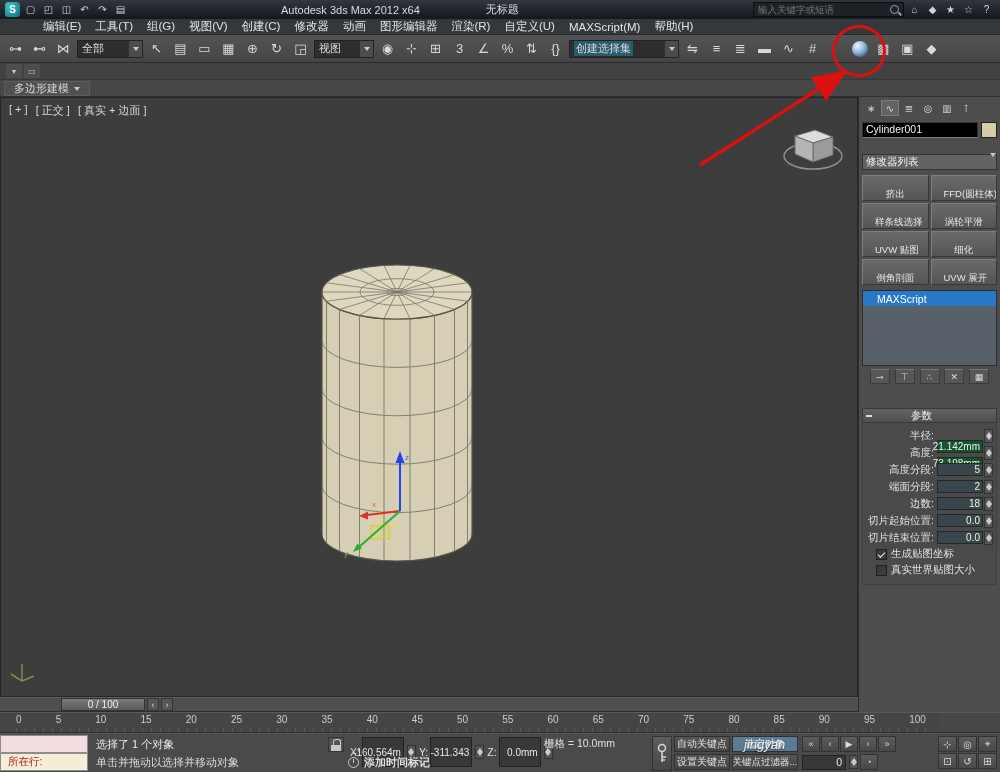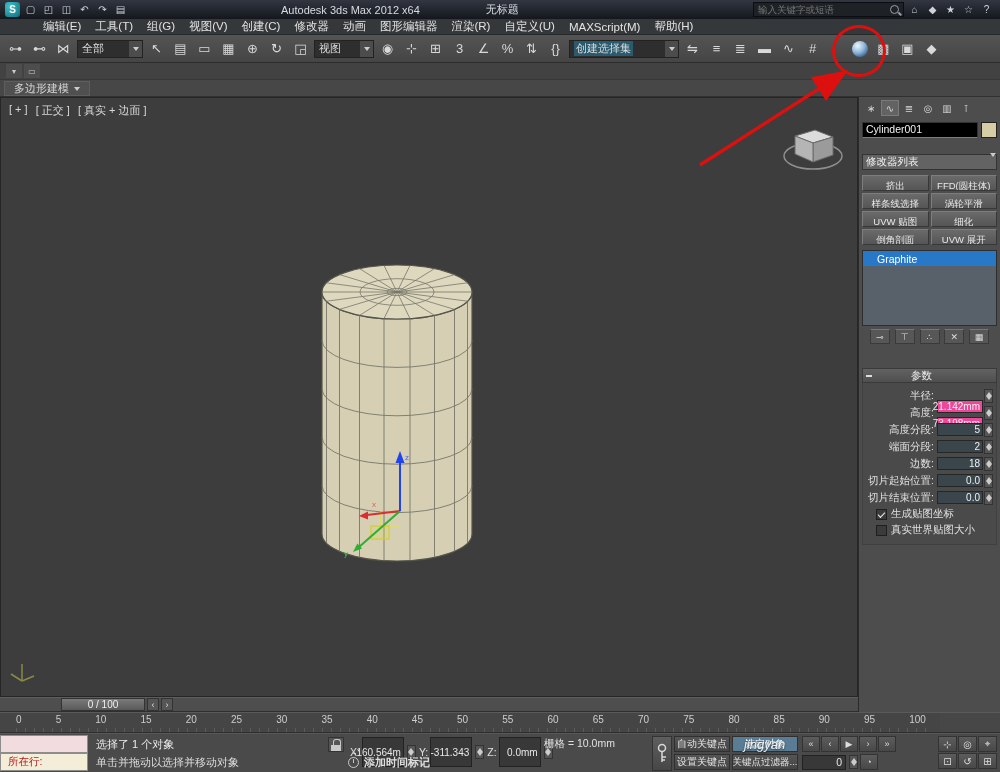--- a/index.html
+++ b/index.html
@@ -52,35 +52,35 @@
   
   #cmdpanel{position:absolute;left:858px;top:97px;width:142px;height:615px;background:#4d4d4d;border-left:1px solid #2a2a2a;padding:3px 3px 0 3px;font-size:10.5px;color:#e0e0e0;}
   .ptabs{display:flex;gap:1px;}
   .ptab{width:18px;height:16px;background:transparent;border:1px solid transparent;color:#d8d8d8;font-size:10px;display:flex;align-items:center;justify-content:center;}
   .ptab.active{background:#636363;border:1px solid #7a7a7a;}
   .namerow{display:flex;gap:3px;margin-top:6px;align-items:center;}
   .namefield{flex:1;height:16px;background:#000000;border:1px solid #333;border-bottom-color:#7d7d7d;color:#f2f2f2;display:flex;padding-left:3px;font-size:10.5px;}
   .swatch{width:16px;height:16px;background:#d6cda6;border:1px solid #222;}
   .modlist{margin-top:16px;height:16px;background:#636363;border:1px solid #333;display:flex;align-items:flex-end;justify-content:space-between;padding-left:3px;color:#f2f2f2;}
   .mgrid{margin-top:5px;display:grid;grid-template-columns:1fr 1fr;gap:2px;}
-  .mbtn{height:16px;background:linear-gradient(#6a6a6a,#555);border:1px solid #383838;border-top-color:#7d7d7d;border-left-color:#7d7d7d;color:#e8e8e8;font-size:9.5px;padding:4px;white-space:nowrap;overflow:hidden;}
+  .mbtn{height:16px;background:linear-gradient(#6a6a6a,#555);border:1px solid #383838;border-top-color:#7d7d7d;border-left-color:#7d7d7d;color:#e8e8e8;font-size:9.5px;padding:12px;white-space:nowrap;overflow:hidden;}
   .stacklist{margin-top:5px;height:76px;background:#58606a;border:1px solid #2e2e2e;overflow:hidden;}
   .stackrow{height:15px;display:flex;align-items:center;padding-left:14px;font-size:10.5px;color:#e8e8e8;}
   .stackrow.sel{background:#2878c8;color:#fff;}
   .stacktools{margin-top:3px;display:flex;justify-content:space-between;padding:0 8px;}
   .sbtn{width:20px;height:15px;background:#575757;border:1px solid #3a3a3a;border-top-color:#777;color:#ddd;font-size:9px;display:flex;align-items:center;justify-content:center;}
   .rollhead{margin-top:24px;height:15px;background:linear-gradient(#626262,#4f4f4f);border:1px solid #3a3a3a;display:flex;align-items:center;font-size:10.5px;color:#eee;position:relative;}
   .minusbox{width:12px;display:flex;justify-content:center;}
   .minusbox::after{content:"";width:6px;height:2px;background:#ddd;}
   .rolltitle{position:absolute;left:0;right:16px;text-align:center;}
   .rollbody{border:1px solid #404040;border-top:none;padding:4px 1px 6px 1px;background:#4a4a4a;}
   .prow{display:flex;align-items:center;height:17px;justify-content:flex-end;padding-right:2px;}
   .plabel{margin-right:3px;color:#e2e2e2;font-size:10.5px;}
   .pfield{width:46px;height:13px;background:#3a464b;border:1px solid #262626;color:#efefef;font-size:10px;display:flex;align-items:center;justify-content:flex-end;padding:0 2px;}
-  .pfield.hl{background:#ec4899;margin-top:21px;}
+  .pfield.hl{background:#14532d;margin-top:21px;}
   .spn{width:9px;height:14px;display:flex;flex-direction:column;justify-content:space-between;align-items:center;padding:2px 0;background:#555;border:1px solid #333;margin-left:1px;}
   .spn::before{content:"";border-left:3px solid transparent;border-right:3px solid transparent;border-bottom:4px solid #ccc;}
   .spn::after{content:"";border-left:3px solid transparent;border-right:3px solid transparent;border-top:4px solid #ccc;}
   .crow{display:flex;align-items:center;height:16px;gap:4px;}
   .crow.c1{padding-left:62px;}
   .crow.c2{padding-left:12px;}
   .cb{width:11px;height:11px;background:#3b3b3b;border:1px solid #1f1f1f;display:block;}
   .cb.checked::after{content:"";display:block;width:6px;height:3px;border-left:1.5px solid #eee;border-bottom:1.5px solid #eee;transform:rotate(-45deg);margin:2px 0 0 1px;}
 
   
@@ -432,21 +432,21 @@
       <button class="mbtn">样条线选择</button>
       <button class="mbtn">涡轮平滑</button>
       <button class="mbtn">UVW 贴图</button>
       <button class="mbtn">细化</button>
       <button class="mbtn">倒角剖面</button>
       <button class="mbtn">UVW 展开</button>
     </div>
   <div class="stacklist">
 
   <div class="stackrow sel">
-        <span>Graphite</span>
+        <span>MAXScript</span>
       </div>
     </div>
   <div class="stacktools">
 
   <button class="sbtn">
         <span>⊸</span>
       </button>
       <button class="sbtn">
         <span>⊤</span>
       </button>

